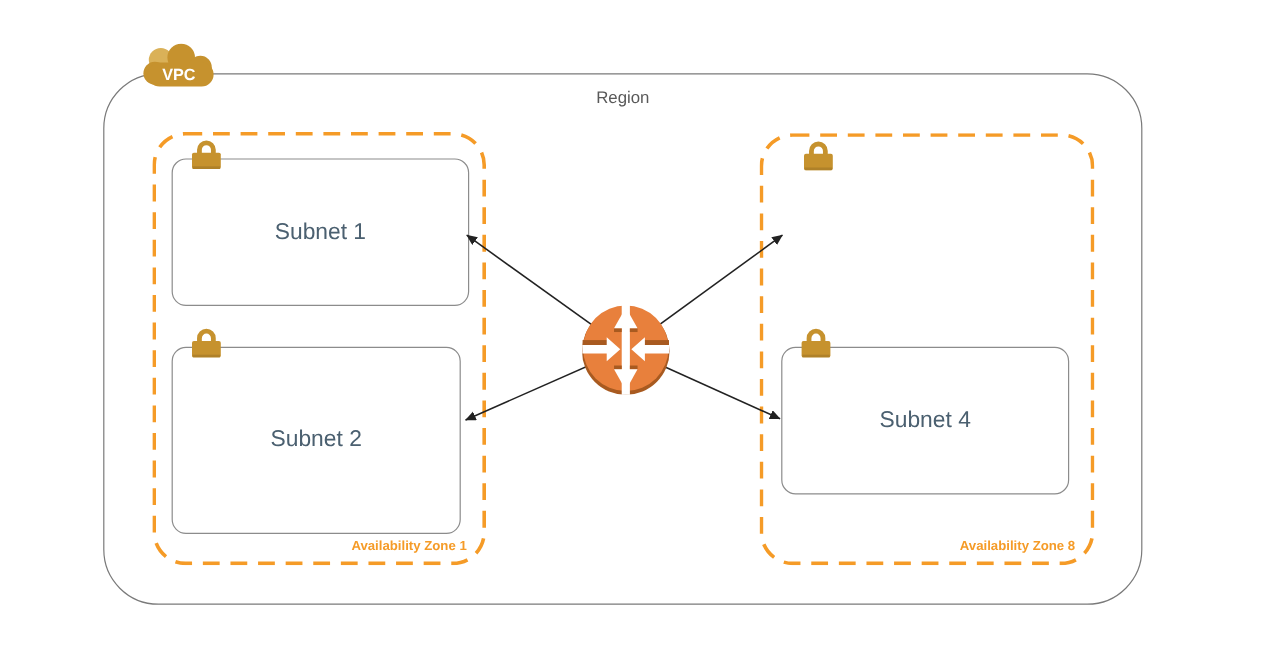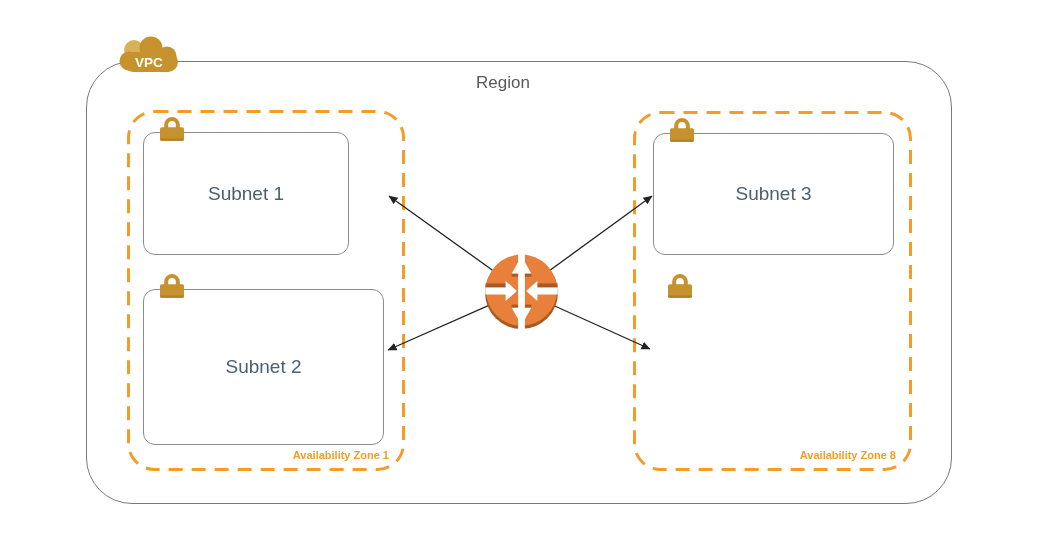--- a/index.html
+++ b/index.html
@@ -26,23 +26,23 @@
   .region-box{
     position:absolute;
     left:86px;top:61px;width:866px;height:443px;
     border:1px solid var(--region-border);
     border-radius:46px;
     background:#fff;
     box-sizing:border-box;
   }
   .region-label{
     position:absolute;
-    left:70px;top:73px;width:866px;
+    left:86px;top:73px;width:866px;
     text-align:center;
-    font-size:17px;
+    font-size:14px;
     color:var(--region-text);
   }
   .vpc-cloud{
     position:absolute;
     left:115px;top:36px;width:70px;height:40px;
   }
   .az{
     position:absolute;
     box-sizing:border-box;
   }
@@ -64,21 +64,21 @@
     border-radius:12px;
     background:#fff;
     display:flex;
     align-items:center;
     justify-content:center;
   }
   .subnet-label{
     font-size:19px;
     color:var(--subnet-text);
   }
-  .subnet-1{left:143px;top:132px;width:206px;height:123px;}
+  .subnet-1{left:143px;top:132px;width:248px;height:123px;}
   .subnet-2{left:143px;top:289px;width:241px;height:156px;}
   .subnet-3{left:653px;top:133px;width:241px;height:122px;}
   .subnet-4{left:651px;top:289px;width:240px;height:123px;}
   .lock{
     position:absolute;
     width:28px;height:26px;
   }
   .lock-s1{left:158px;top:116px;}
   .lock-s2{left:158px;top:273px;}
   .lock-s3{left:668px;top:117px;}
@@ -119,22 +119,22 @@
     </svg>
     <span class="az-label">Availability Zone 8</span>
   </div>
 
   <div class="subnet subnet-1">
     <span class="subnet-label">Subnet 1</span>
   </div>
   <div class="subnet subnet-2">
     <span class="subnet-label">Subnet 2</span>
   </div>
-  <div class="subnet subnet-3">
-    <span class="subnet-label">Subnet 3</span>
+  <div class="subnet subnet-4">
+    <span class="subnet-label">Subnet 4</span>
   </div>
 
   <svg class="lock lock-s1" viewBox="0 0 28 26">
     <path d="M8.2,13 V8.8 a5.8,5.8 0 0 1 11.6,0 V13" style="fill:none;stroke:var(--gold);stroke-width:4"></path>
     <rect x="2" y="11.2" width="24" height="13.6" rx="1.6" style="fill:var(--gold)"></rect>
     <rect x="2.6" y="22.6" width="22.8" height="2.2" style="fill:var(--gold-dark)"></rect>
   </svg>
   <svg class="lock lock-s2" viewBox="0 0 28 26">
     <path d="M8.2,13 V8.8 a5.8,5.8 0 0 1 11.6,0 V13" style="fill:none;stroke:var(--gold);stroke-width:4"></path>
     <rect x="2" y="11.2" width="24" height="13.6" rx="1.6" style="fill:var(--gold)"></rect>

